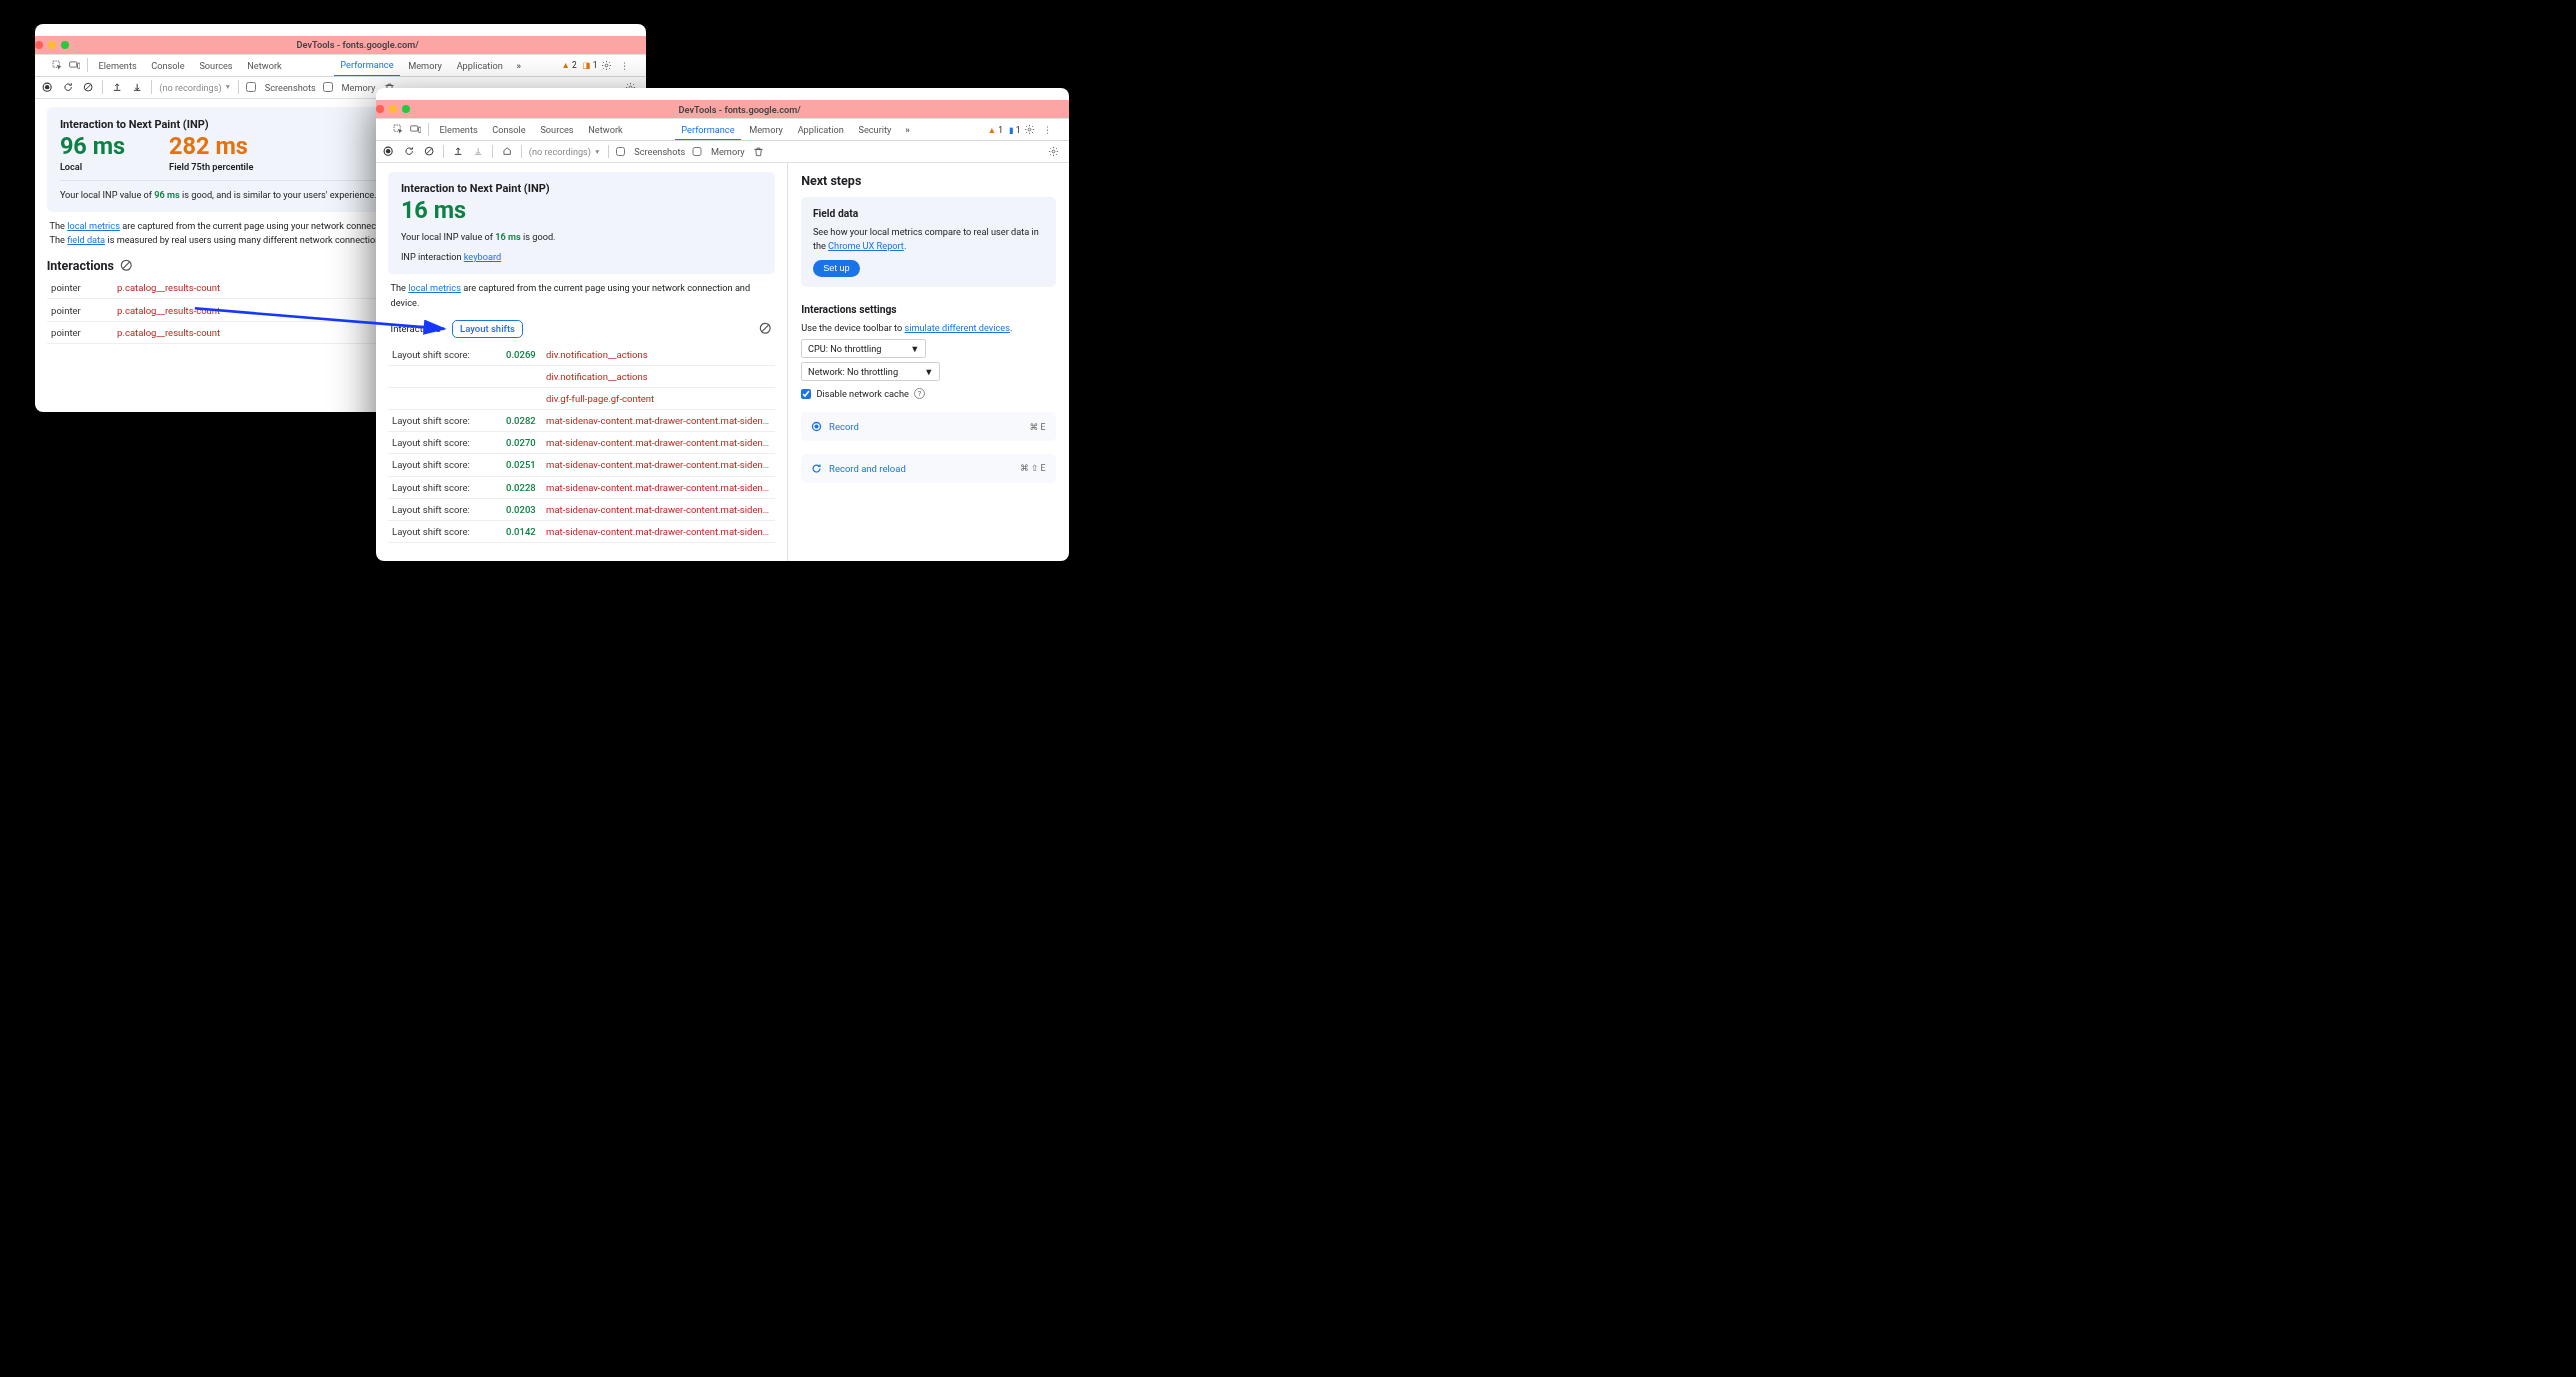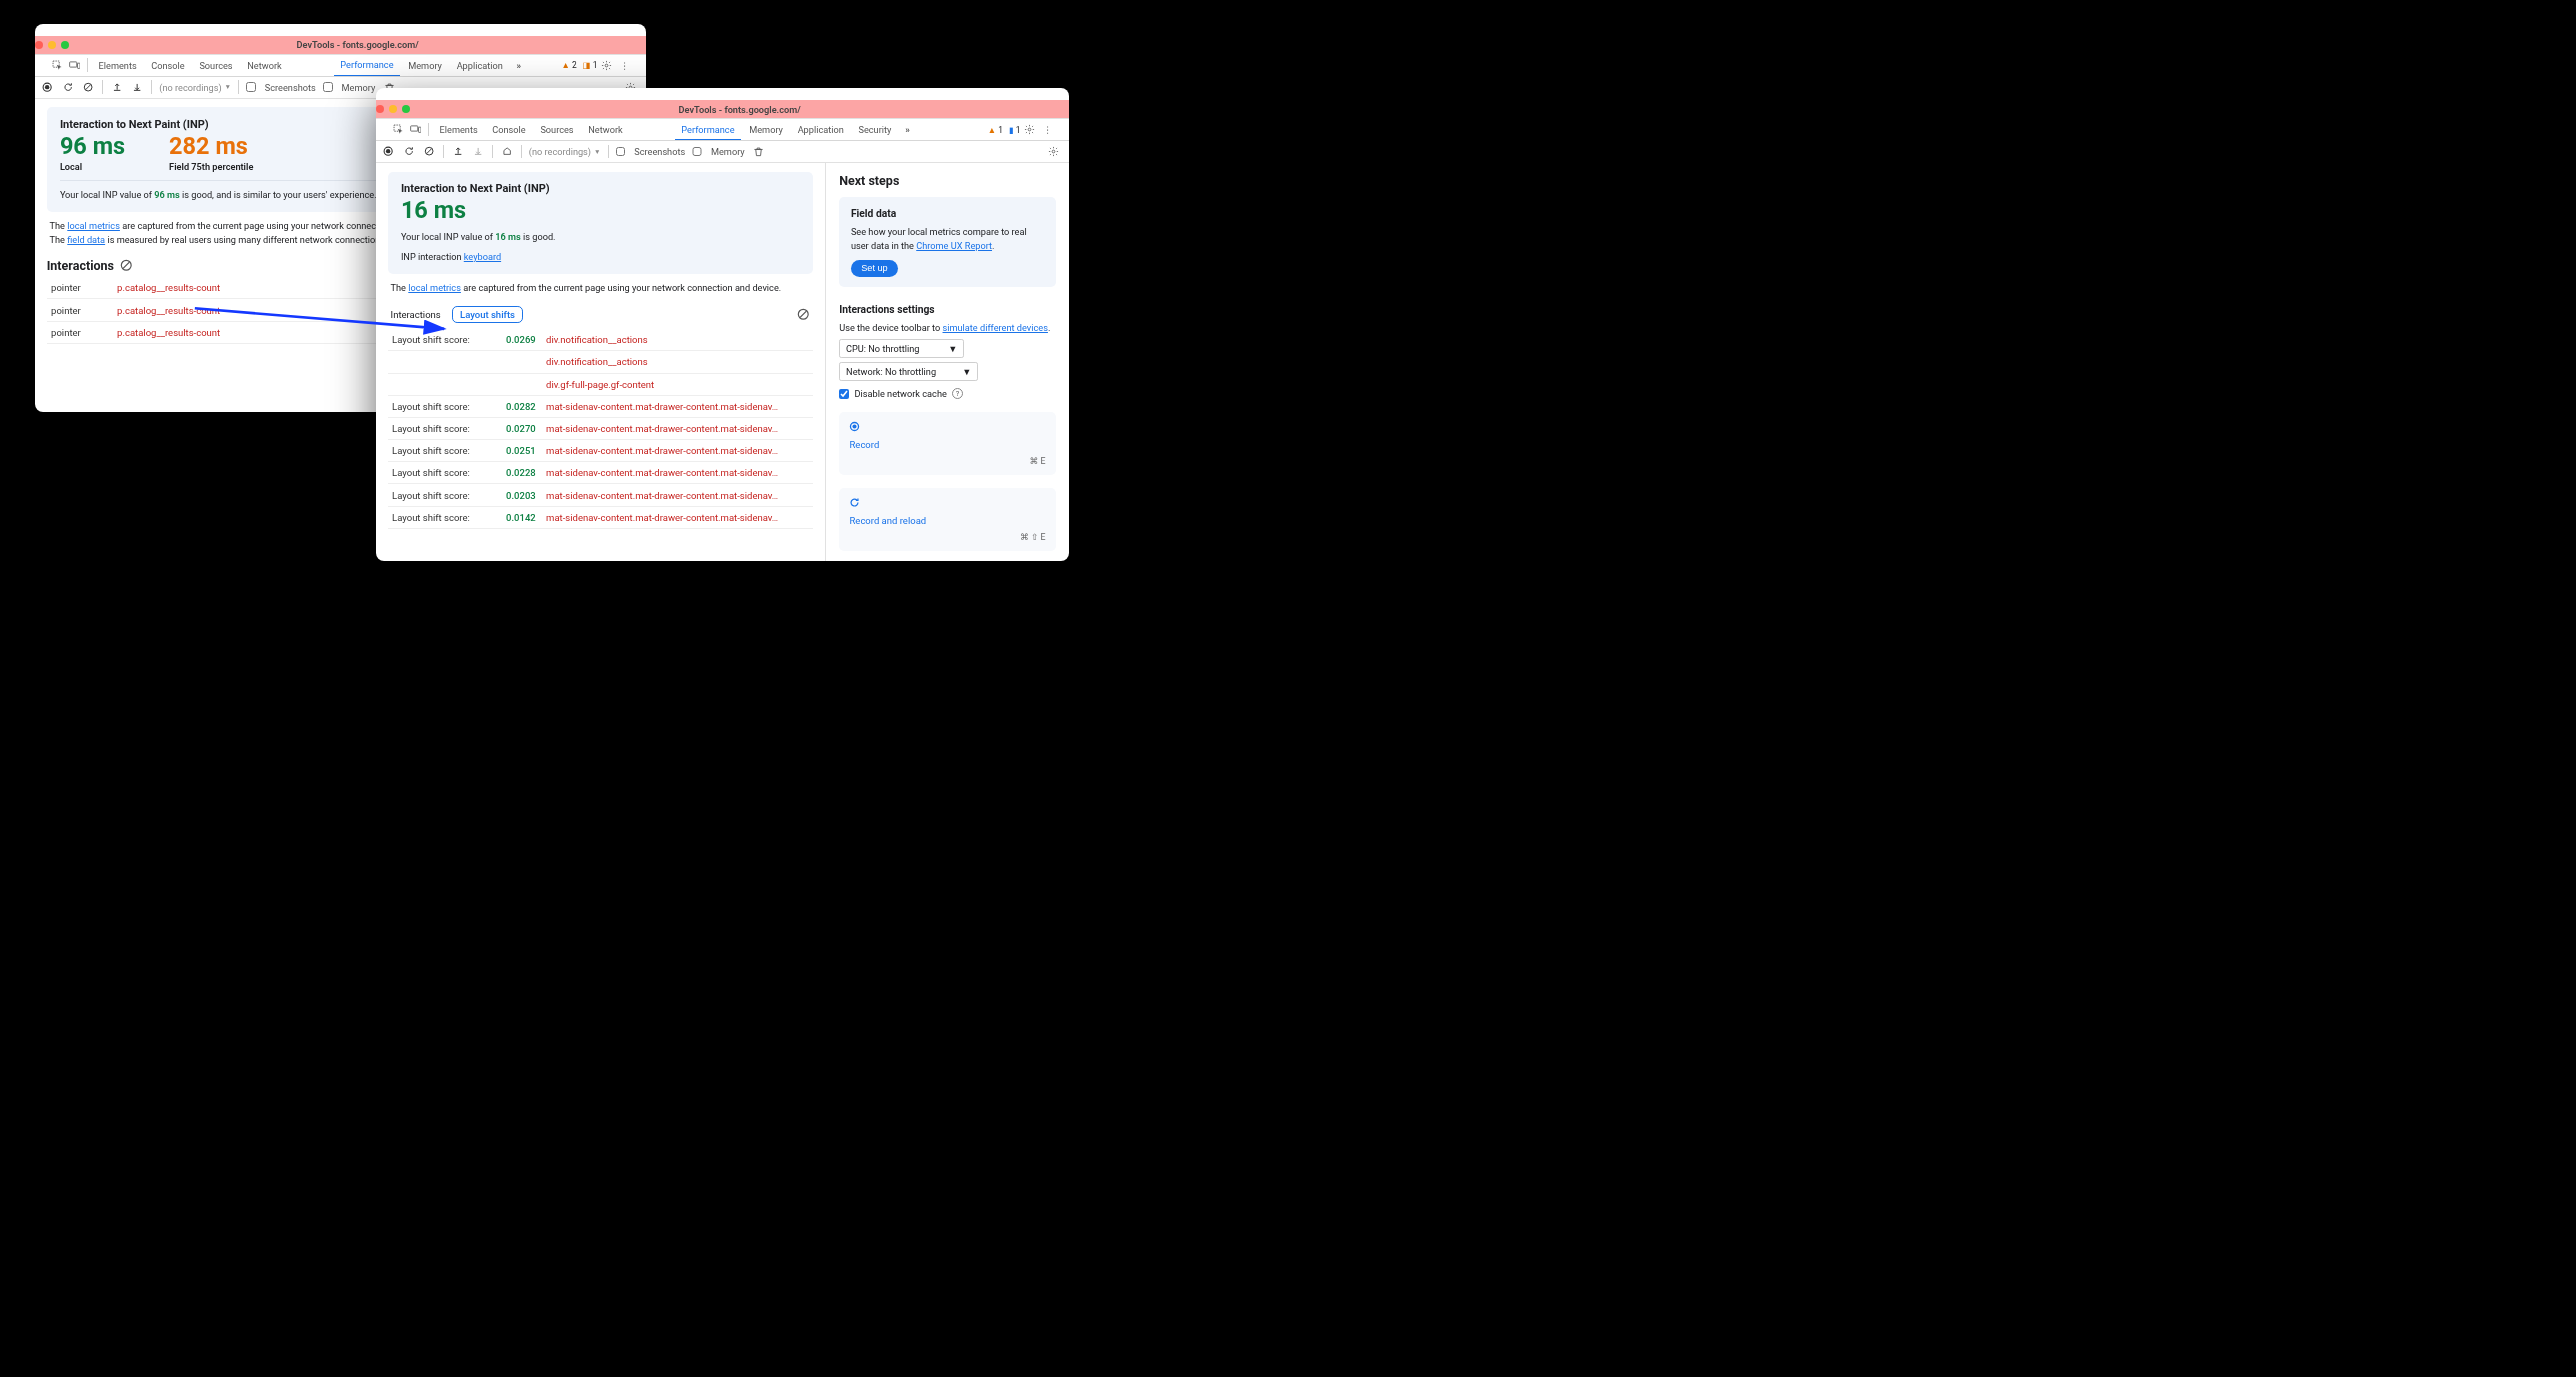--- a/index.html
+++ b/index.html
@@ -70,21 +70,21 @@
   .toolbar .sep { width:0.7px; height:13.2px; background:#d0d0d0; }
   .toolbar .sel { color:#8a8a8a; display:flex; align-items:center; gap:2.9px; cursor:pointer;}
   .toolbar .chev { font-size: 6.6px; }
   .toolbar label { display:flex; align-items:center; gap:9px; cursor:pointer;}
   .toolbar input[type=checkbox] { width:9.5px; height:9.5px; }
   .tb-right { margin-left:auto; display:flex; gap:5.9px; }
 
   
   .panes { flex:1; display:flex; overflow:hidden; }
   .pane-main { flex:1; overflow:auto; padding:8.8px 11.7px 0 11.7px; }
-  .pane-side { width:244px; border-left:0.7px solid #e1e1e1; padding:10.3px 13.2px; overflow:auto; }
+  .pane-side { width:282px; border-left:0.7px solid #e1e1e1; padding:10.3px 13.2px; overflow:auto; }
 
   
   .card {
     background:#f1f5fb;
     border-radius:5.1px;
     padding:10.3px 13.2px 10.3px 13.2px;
     margin-bottom:7.3px;
   }
   .card h3 { font-size:11px; font-weight:700; margin-bottom:4.4px; }
   .inp-row { display:flex; gap:44px; align-items:flex-end; margin-bottom:2.9px;}
@@ -127,21 +127,21 @@
   .side-card { background:#f1f5fb; border-radius:5.1px; padding:10.3px 11.7px; margin-bottom:16px; }
   .side-card h4 { font-size:10.3px; font-weight:700; margin-bottom:4.4px; }
   .side-card p { font-size:9.2px; line-height:1.5; }
   .btn-primary { background:#1a73e8; color:#fff; border:none; border-radius:10.3px; padding:3.7px 10.3px; font-size:9.2px; font-weight:500; margin-top:7.3px; cursor:pointer;}
   .side-sub h4 { font-size:10.3px; font-weight:700; margin-bottom:4.4px; }
   .dropdown { border:0.7px solid #cfcfcf; border-radius:2.2px; padding:2.9px 5.9px; font-size:9.2px; display:flex; justify-content:space-between; align-items:center; margin:4.4px 0; width:125px; cursor:pointer;}
   .chkrow { display:flex; align-items:center; gap:5.1px; font-size:9.2px; margin:7.3px 0 4.4px 0;}
   .chkrow input { accent-color:#1a73e8; width:10.3px; height:10.3px; }
   .qmark { display:inline-flex; width:11px; height:11px; border:0.7px solid #888; border-radius:50%; align-items:center; justify-content:center; font-size:7.3px; color:#555; }
 
-  .action-card { background:#f7f9fc; border-radius:5.1px; padding:8.8px 10.3px; margin-top:13.2px; display:flex; align-items:flex-start; gap:6.6px; font-size:9.5px; color:#1a73e8; cursor:pointer;flex-direction:column;}
+  .action-card { background:#f7f9fc; border-radius:5.1px; padding:8.8px 10.3px; margin-top:13.2px; display:flex; align-items:center; gap:6.6px; font-size:9.5px; color:#1a73e8; cursor:pointer;}
   .action-card .shortcut { margin-left:auto; color:#666; font-size:8.8px; }
 
   
   .arrow-svg { position:absolute; left:191px; top:301px; width:279px; height:44px; pointer-events:none; }
 
   
   svg { display:block; }
 </style>
 </head>
 <body>

